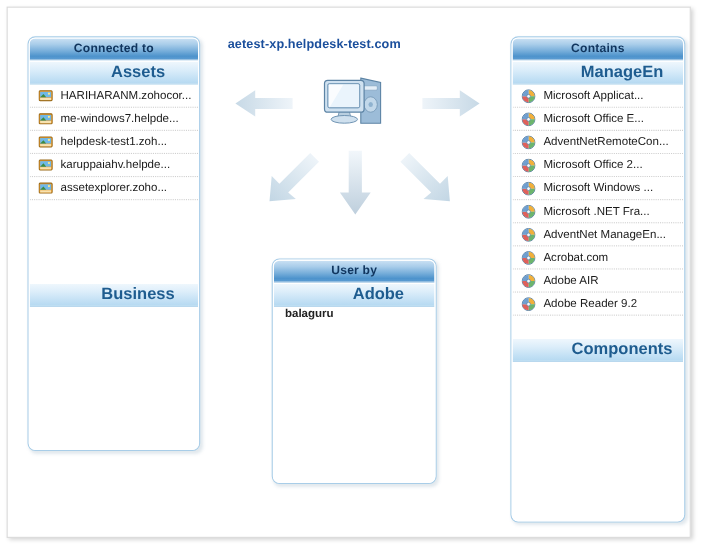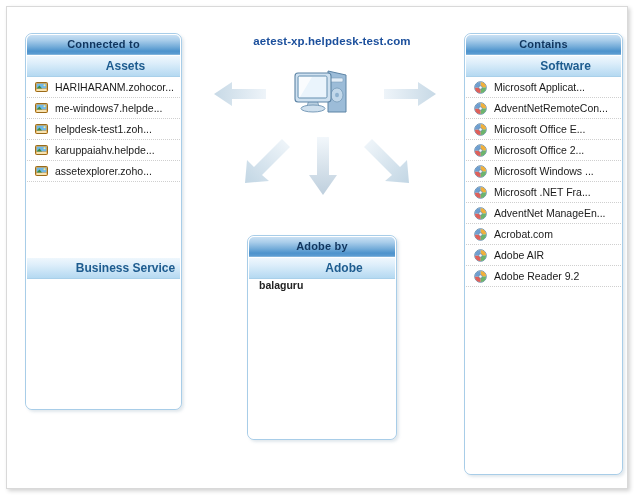--- a/index.html
+++ b/index.html
@@ -61,21 +61,21 @@
     border-bottom: 1px solid #7fb2da;
     letter-spacing: 0.2px;
     flex: 0 0 auto;
   }
 
   
   .section-head {
     height: 20px;
     line-height: 20px;
     text-align: center;
-    font-size: 12px;
+    font-size: 15px;
     font-weight: bold;
     color: #1e5c8f;
     background: linear-gradient(to bottom,
                 #eff7fd 0%, #ddeefa 35%, #c4e1f5 75%, #b5d9f1 100%);
     border-top: 1px solid #ffffff;
     border-bottom: 1px solid #a9d0ea;
     flex: 0 0 auto;
     padding-left: 44px;
   }
 
@@ -126,21 +126,20 @@
     position: relative;
   }
   .icon svg { display: block; }
 
   
   #device-title {
     position: absolute;
     left: 200px;
     top: 28px;
     width: 250px;
-    text-align: center;
     font-size: 11.5px;
     font-weight: bold;
     color: #1b4f9c;
     letter-spacing: 0.1px;
   }
   #device-icon {
     position: absolute;
     left: 285px;
     top: 58px;
     width: 62px;
@@ -315,35 +314,35 @@
           <stop offset="0%" stop-color="#f2f7fb"></stop>
             <stop offset="100%" stop-color="#c2d6e4"></stop>
         </linearGradient>
       </defs>
       <path d="M52 48 L50 25 L43 32 L15 4 L7 12 L35 40 L28 46 Z" fill="url(#gDR)"></path>
     </svg>
   </div>
 
   <div class="panel" id="panel-center">
     <div class="panel-inner">
-      <div class="panel-title">Adobe by</div>
+      <div class="panel-title">User by</div>
       <div class="section-head">Adobe</div>
       <div class="section-body grow">
         <div class="row-plain">
           <span class="row-label">balaguru</span>
         </div>
       </div>
     </div>
   </div>
 
   <div class="panel" id="panel-right">
     <div class="panel-inner">
       <div class="panel-title">Contains</div>
 
-      <div class="section-head">Software</div>
+      <div class="section-head">ManageEn</div>
       <div class="section-body" style="height:230px;">
 
         <div class="row">
           <span class="icon">
             <svg width="13" height="13" viewBox="0 0 13 13">
               <circle cx="6.5" cy="6.5" r="5.8" fill="#cfe2f2" stroke="#5d84a5" stroke-width="0.9"></circle>
               <path d="M6.5 0.9 A5.6 5.6 0 0 1 12.1 6.5 L6.5 6.5 Z" fill="#f2b03a"></path>
               <path d="M12.1 6.5 A5.6 5.6 0 0 1 6.5 12.1 L6.5 6.5 Z" fill="#6cb56c"></path>
               <path d="M6.5 12.1 A5.6 5.6 0 0 1 0.9 6.5 L6.5 6.5 Z" fill="#e0605a"></path>
               <path d="M0.9 6.5 A5.6 5.6 0 0 1 6.5 0.9 L6.5 6.5 Z" fill="#6f9fd0"></path>
@@ -357,48 +356,48 @@
           <span class="icon">
             <svg width="13" height="13" viewBox="0 0 13 13">
               <circle cx="6.5" cy="6.5" r="5.8" fill="#cfe2f2" stroke="#5d84a5" stroke-width="0.9"></circle>
               <path d="M6.5 0.9 A5.6 5.6 0 0 1 12.1 6.5 L6.5 6.5 Z" fill="#f2b03a"></path>
               <path d="M12.1 6.5 A5.6 5.6 0 0 1 6.5 12.1 L6.5 6.5 Z" fill="#6cb56c"></path>
               <path d="M6.5 12.1 A5.6 5.6 0 0 1 0.9 6.5 L6.5 6.5 Z" fill="#e0605a"></path>
               <path d="M0.9 6.5 A5.6 5.6 0 0 1 6.5 0.9 L6.5 6.5 Z" fill="#6f9fd0"></path>
               <circle cx="6.5" cy="6.5" r="1.7" fill="#f4f9fd" stroke="#5d84a5" stroke-width="0.7"></circle>
             </svg>
           </span>
+          <span class="row-label">Microsoft Office E...</span>
+        </div>
+
+        <div class="row">
+          <span class="icon">
+            <svg width="13" height="13" viewBox="0 0 13 13">
+              <circle cx="6.5" cy="6.5" r="5.8" fill="#cfe2f2" stroke="#5d84a5" stroke-width="0.9"></circle>
+              <path d="M6.5 0.9 A5.6 5.6 0 0 1 12.1 6.5 L6.5 6.5 Z" fill="#f2b03a"></path>
+              <path d="M12.1 6.5 A5.6 5.6 0 0 1 6.5 12.1 L6.5 6.5 Z" fill="#6cb56c"></path>
+              <path d="M6.5 12.1 A5.6 5.6 0 0 1 0.9 6.5 L6.5 6.5 Z" fill="#e0605a"></path>
+              <path d="M0.9 6.5 A5.6 5.6 0 0 1 6.5 0.9 L6.5 6.5 Z" fill="#6f9fd0"></path>
+              <circle cx="6.5" cy="6.5" r="1.7" fill="#f4f9fd" stroke="#5d84a5" stroke-width="0.7"></circle>
+            </svg>
+          </span>
           <span class="row-label">AdventNetRemoteCon...</span>
         </div>
 
         <div class="row">
           <span class="icon">
             <svg width="13" height="13" viewBox="0 0 13 13">
               <circle cx="6.5" cy="6.5" r="5.8" fill="#cfe2f2" stroke="#5d84a5" stroke-width="0.9"></circle>
               <path d="M6.5 0.9 A5.6 5.6 0 0 1 12.1 6.5 L6.5 6.5 Z" fill="#f2b03a"></path>
               <path d="M12.1 6.5 A5.6 5.6 0 0 1 6.5 12.1 L6.5 6.5 Z" fill="#6cb56c"></path>
               <path d="M6.5 12.1 A5.6 5.6 0 0 1 0.9 6.5 L6.5 6.5 Z" fill="#e0605a"></path>
               <path d="M0.9 6.5 A5.6 5.6 0 0 1 6.5 0.9 L6.5 6.5 Z" fill="#6f9fd0"></path>
               <circle cx="6.5" cy="6.5" r="1.7" fill="#f4f9fd" stroke="#5d84a5" stroke-width="0.7"></circle>
             </svg>
           </span>
-          <span class="row-label">Microsoft Office E...</span>
-        </div>
-
-        <div class="row">
-          <span class="icon">
-            <svg width="13" height="13" viewBox="0 0 13 13">
-              <circle cx="6.5" cy="6.5" r="5.8" fill="#cfe2f2" stroke="#5d84a5" stroke-width="0.9"></circle>
-              <path d="M6.5 0.9 A5.6 5.6 0 0 1 12.1 6.5 L6.5 6.5 Z" fill="#f2b03a"></path>
-              <path d="M12.1 6.5 A5.6 5.6 0 0 1 6.5 12.1 L6.5 6.5 Z" fill="#6cb56c"></path>
-              <path d="M6.5 12.1 A5.6 5.6 0 0 1 0.9 6.5 L6.5 6.5 Z" fill="#e0605a"></path>
-              <path d="M0.9 6.5 A5.6 5.6 0 0 1 6.5 0.9 L6.5 6.5 Z" fill="#6f9fd0"></path>
-              <circle cx="6.5" cy="6.5" r="1.7" fill="#f4f9fd" stroke="#5d84a5" stroke-width="0.7"></circle>
-            </svg>
-          </span>
           <span class="row-label">Microsoft Office 2...</span>
         </div>
 
         <div class="row">
           <span class="icon">
             <svg width="13" height="13" viewBox="0 0 13 13">
               <circle cx="6.5" cy="6.5" r="5.8" fill="#cfe2f2" stroke="#5d84a5" stroke-width="0.9"></circle>
               <path d="M6.5 0.9 A5.6 5.6 0 0 1 12.1 6.5 L6.5 6.5 Z" fill="#f2b03a"></path>
               <path d="M12.1 6.5 A5.6 5.6 0 0 1 6.5 12.1 L6.5 6.5 Z" fill="#6cb56c"></path>
               <path d="M6.5 12.1 A5.6 5.6 0 0 1 0.9 6.5 L6.5 6.5 Z" fill="#e0605a"></path>
@@ -474,17 +473,18 @@
               <path d="M6.5 12.1 A5.6 5.6 0 0 1 0.9 6.5 L6.5 6.5 Z" fill="#e0605a"></path>
               <path d="M0.9 6.5 A5.6 5.6 0 0 1 6.5 0.9 L6.5 6.5 Z" fill="#6f9fd0"></path>
               <circle cx="6.5" cy="6.5" r="1.7" fill="#f4f9fd" stroke="#5d84a5" stroke-width="0.7"></circle>
             </svg>
           </span>
           <span class="row-label">Adobe Reader 9.2</span>
         </div>
 
       </div>
 
+      <div class="section-head">Components</div>
       <div class="section-body grow"></div>
     </div>
   </div>
 
 </div>
 
 </body></html>

